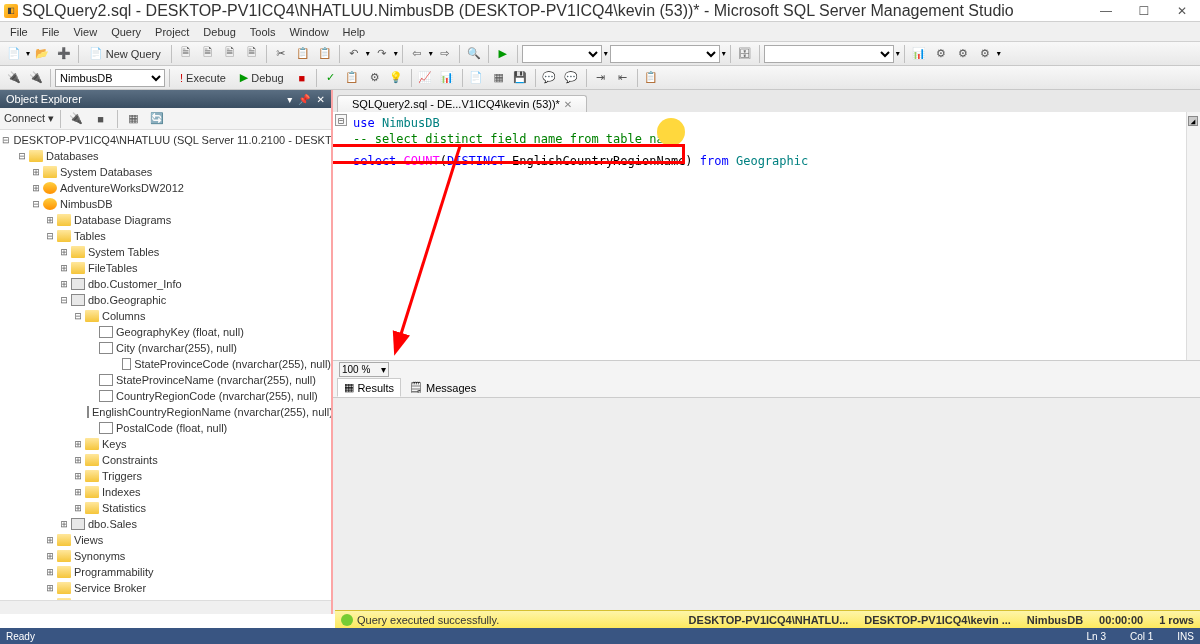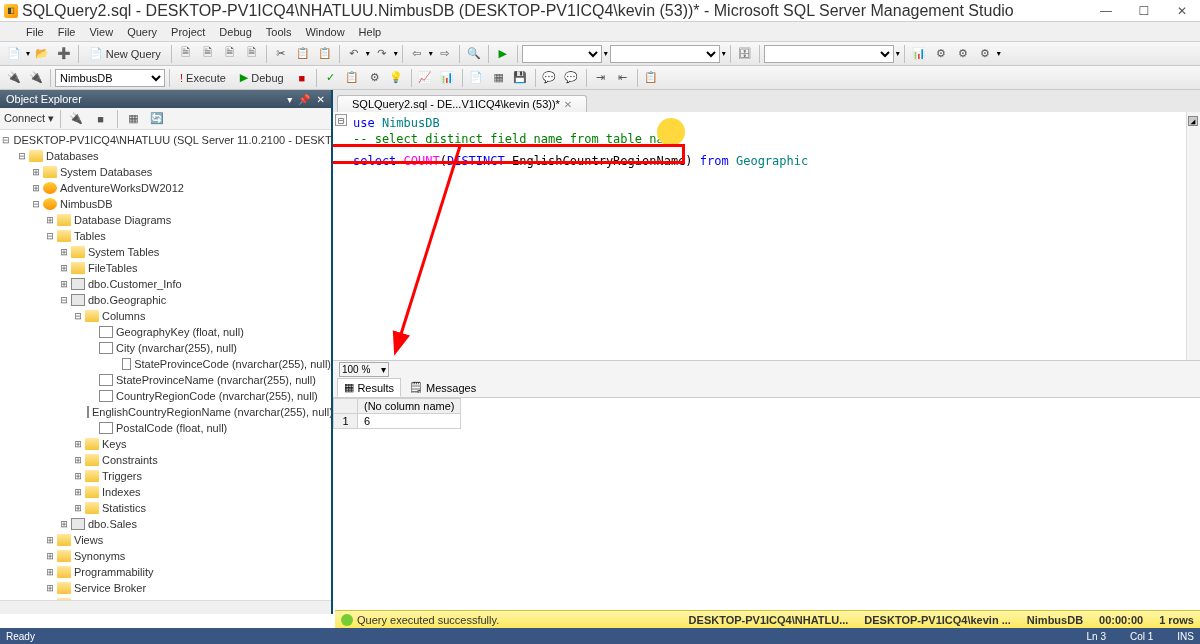--- a/index.html
+++ b/index.html
@@ -6,38 +6,38 @@
   body { font-family: "Segoe UI", Tahoma, sans-serif; font-size: 11px; background: #fff; overflow: hidden; width: 1200px; height: 644px; position: relative; }
   
   
   .titlebar { height: 22px; background: #fff; border-bottom: 1px solid #d0d0d0; display: flex; align-items: center; padding: 0 4px; }
   .titlebar .app-icon { width: 14px; height: 14px; margin-right: 4px; background: linear-gradient(135deg,#ffd040,#ff9000); border-radius: 2px; display:inline-flex;align-items:center;justify-content:center;font-size:8px;color:#444;}
   .titlebar .title-text { flex: 1; font-size: 16px; color: #333; }
   .titlebar .win-controls { display: flex; gap: 10px; }
   .titlebar .win-btn { width: 28px; height: 18px; display: flex; align-items: center; justify-content: center; font-size: 12px; color: #555; cursor: pointer; }
   
   
-  .menubar { height: 20px; background: #f0f0f0; display: flex; align-items: center; padding: 0 20px; gap: 2px; border-bottom: 1px solid #d0d0d0; }
+  .menubar { height: 20px; background: #f0f0f0; display: flex; align-items: center; padding: 0 4px; gap: 2px; border-bottom: 1px solid #d0d0d0; }
   .menubar span { padding: 2px 6px; font-size: 11px; color: #333; cursor: pointer; }
   
   
   .toolbar { height: 24px; background: linear-gradient(#f8f8f8,#e8e8e8); border-bottom: 1px solid #c8c8c8; display: flex; align-items: center; padding: 0 4px; gap: 2px; }
   .tb-btn { width: 20px; height: 20px; display: inline-flex; align-items: center; justify-content: center; font-size: 11px; color: #555; border: 1px solid transparent; border-radius: 2px; cursor: pointer; }
   .tb-sep { width: 1px; height: 18px; background: #c0c0c0; margin: 0 2px; }
   .tb-text-btn { padding: 2px 6px; font-size: 11px; color: #333; display: inline-flex; align-items: center; gap: 3px; cursor: pointer; }
   .tb-dd { height: 18px; font-size: 11px; border: 1px solid #aaa; background: #fff; }
   .tb-dd.wide { width: 130px; }
   .tb-dd.xwide { width: 110px; }
   .arrow { font-size: 8px; }
   
   
   .main { display: flex; height: calc(100% - 22px - 20px - 24px - 24px - 14px - 16px); }
   
   
-  .oe-panel { width: 333px; background: #fff; border-right: 2px solid #0c4a6e; display: flex; flex-direction: column; position: relative; }
+  .oe-panel { width: 333px; background: #fff; border-right: 2px solid #fca5a5; display: flex; flex-direction: column; position: relative; }
   .oe-header { height: 18px; background: linear-gradient(#5a6e82,#3a4e62); color: #fff; font-size: 11px; display: flex; align-items: center; padding: 0 6px; justify-content: space-between;}
   .oe-header .pin { cursor: pointer; font-size: 10px;}
   .oe-toolbar { height: 22px; background: #f4f4f4; border-bottom: 1px solid #ddd; display: flex; align-items: center; padding: 0 4px; gap: 4px; font-size:11px;}
   .oe-toolbar .connect-label { color:#333; }
   .oe-tree { flex: 1; overflow: auto; padding: 2px 0; font-size: 11px; color: #333; }
   .oe-tree .node { white-space: nowrap; height: 16px; display: flex; align-items: center; }
   .oe-tree .exp { width: 12px; height: 12px; display: inline-flex; align-items: center; justify-content: center; font-size: 9px; color: #666; cursor: pointer; margin-right: 1px;}
   .oe-tree .icon { width: 14px; height: 12px; display: inline-block; margin-right: 3px; }
   .ic-server { background: linear-gradient(#ccc,#999); border-radius:1px;}
   .ic-folder { background: linear-gradient(#ffe79c,#f5c53a); border-radius:1px;}
@@ -407,34 +407,20 @@
       <div class="result-tab active">
           <span>▦</span>
           <span>Results</span>
         </div>
       <div class="result-tab">
           <span>🗒</span>
           <span>Messages</span>
         </div>
     </div>
 
-    <div class="result-grid">
-      <table>
-        <tbody>
-            <tr>
-              <th class="rownum"></th>
-              <th>(No column name)</th>
-            </tr>
-        <tr>
-              <td class="rownum">1</td>
-              <td>6</td>
-            </tr>
-      </tbody>
-        </table>
-    </div>
   </div>
 </div>
 
 <svg class="annot-arrow" style="left:384px;top:138px;width:90px;height:222px">
   <defs>
       <marker id="ah" markerWidth="10" markerHeight="10" refX="6" refY="3" orient="auto">
         <path d="M0,0 L0,6 L8,3 z" fill="#ff0000"></path>
       </marker>
     </defs>
   <line x1="76" y1="8" x2="12" y2="212" stroke="#ff0000" stroke-width="3" marker-end="url(#ah)"></line>

